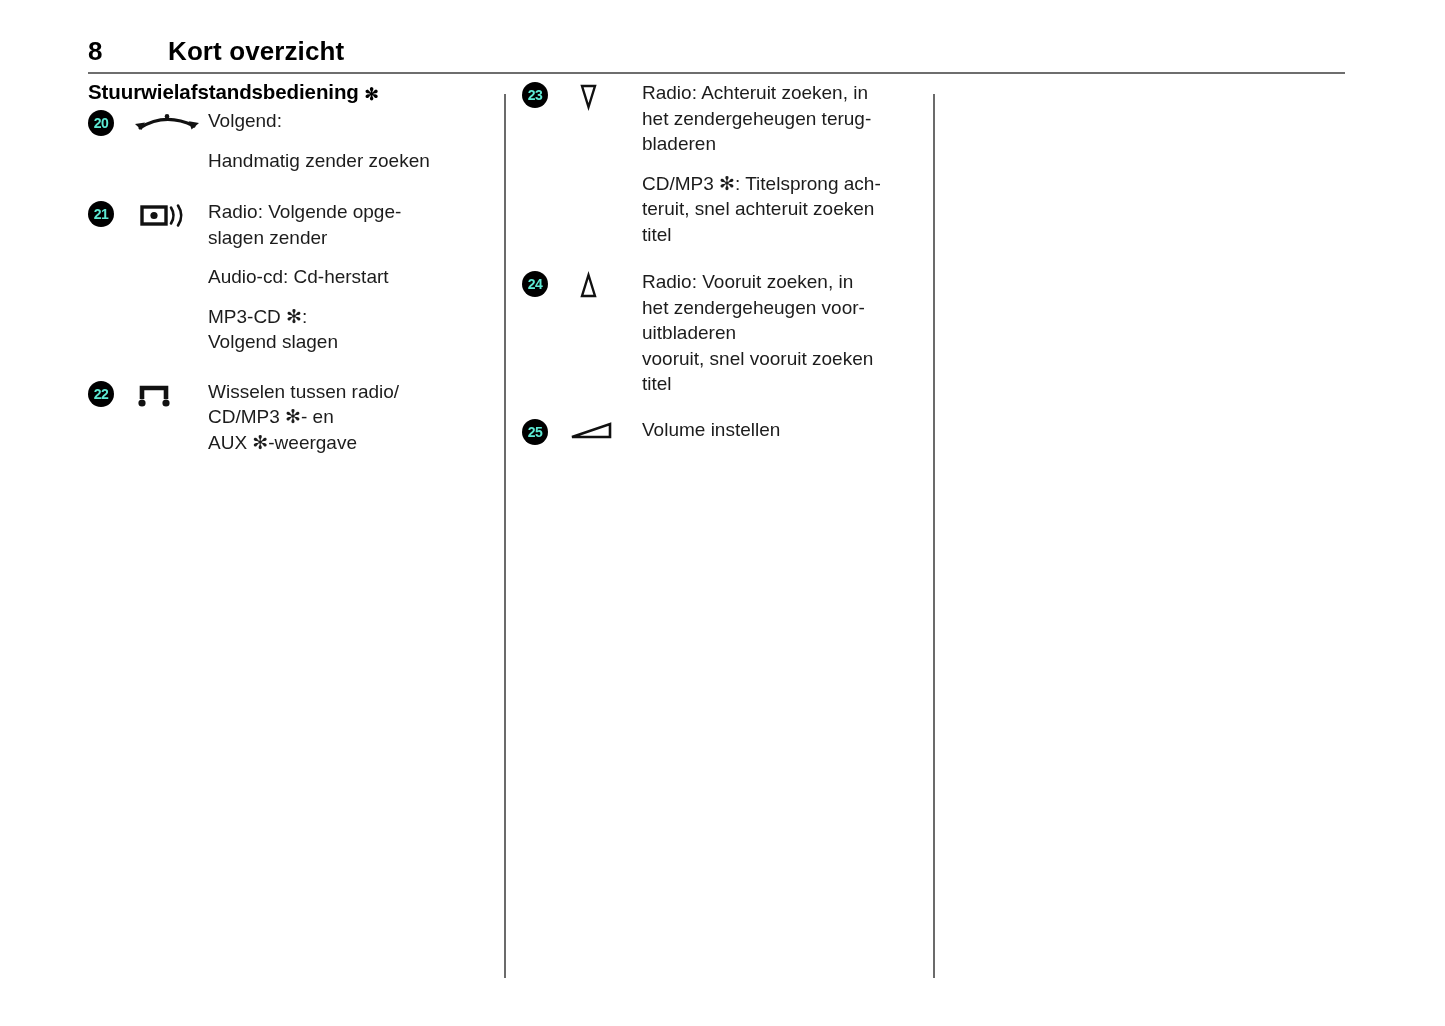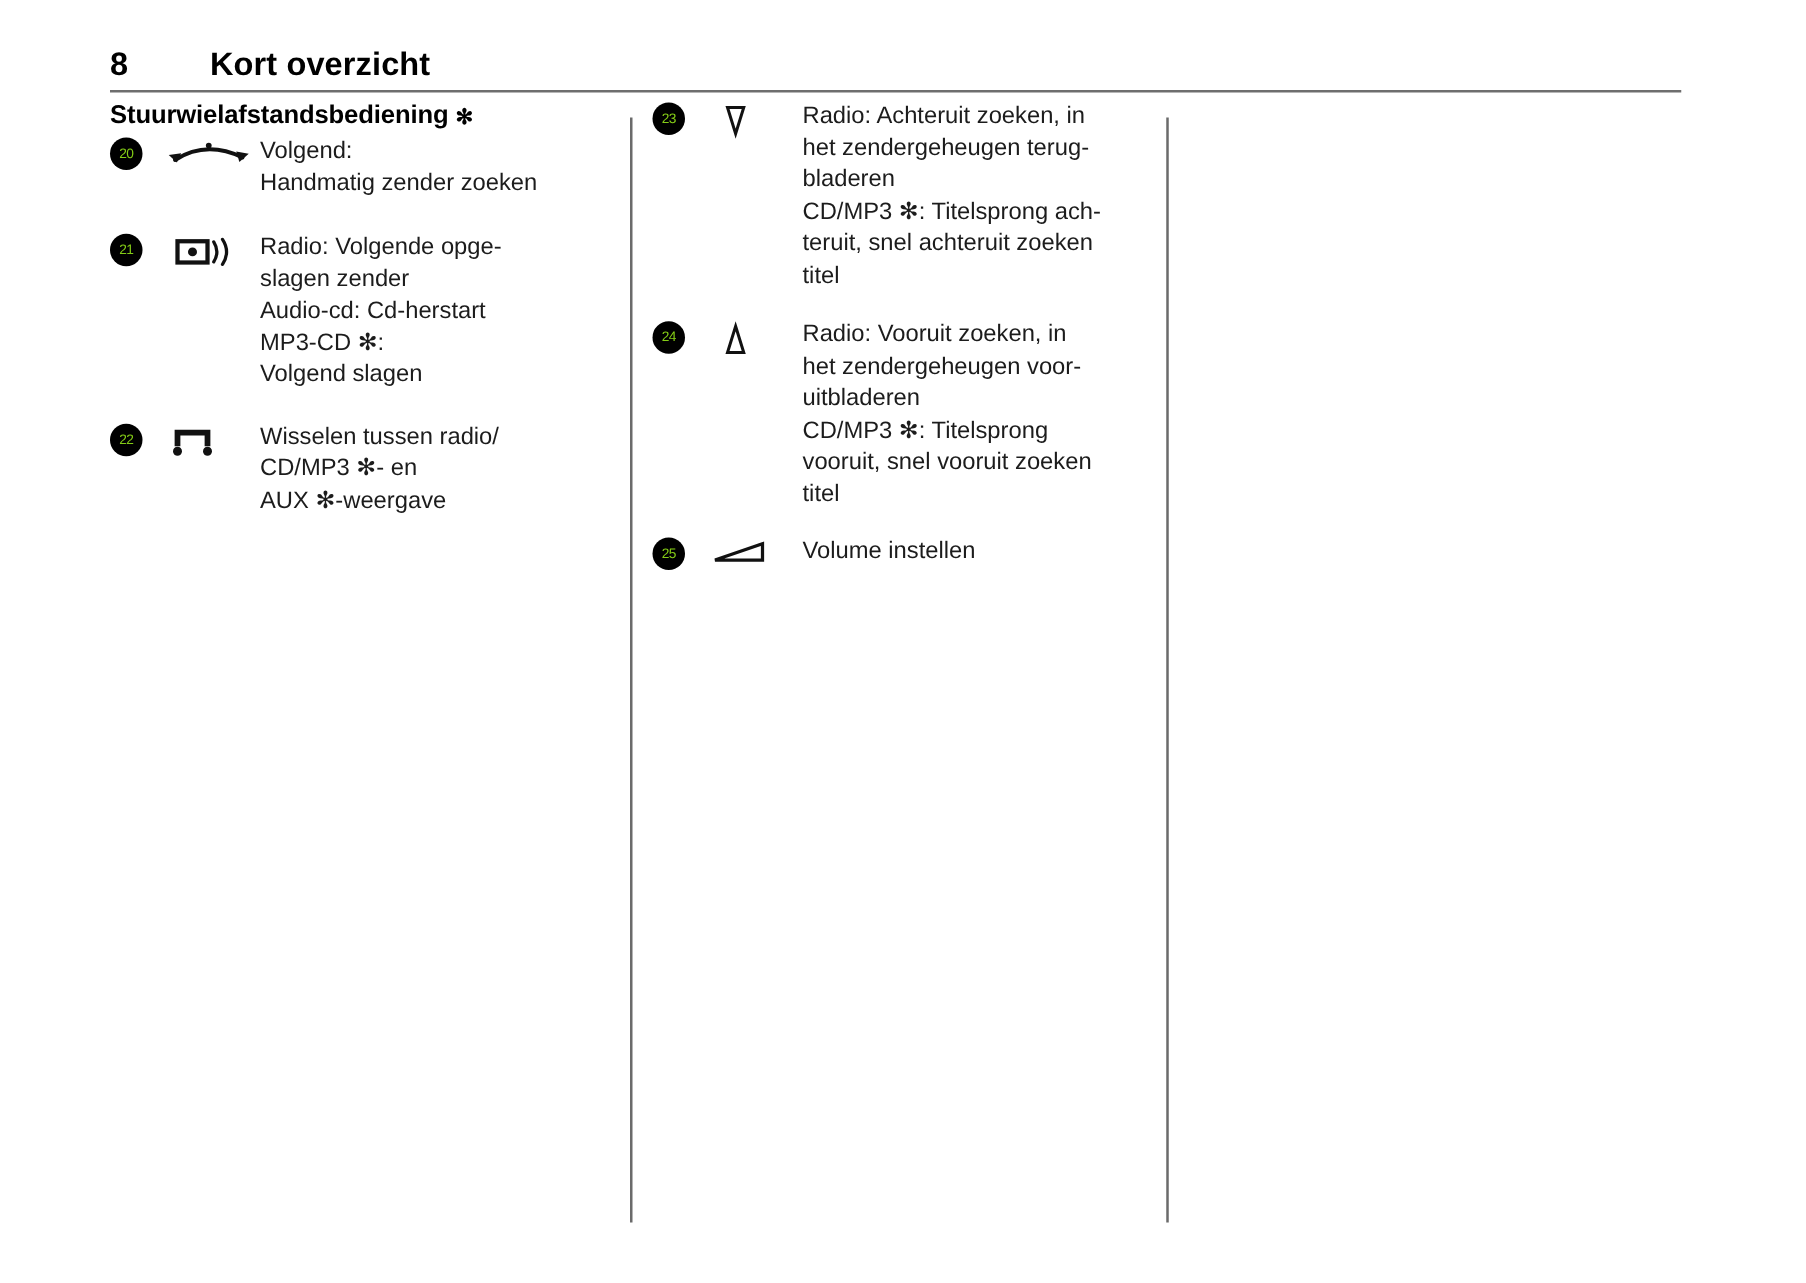--- a/index.html
+++ b/index.html
@@ -94,32 +94,33 @@
   .entry-text {
     flex: 1 1 auto;
     font-size: 19px;
     line-height: 25.5px;
     color: #1c1c1c;
   }
   .entry-text p {
     margin: 0;
   }
   .entry-text p.gap {
+    margin-top: 14px;
   }
 
   
   .badge {
     display: inline-block;
     width: 26px;
     height: 26px;
     border-radius: 50%;
     background: #000;
-    color: #84cc16;
-    font-size: 11px;
-    font-weight: normal;
+    color: #5eead4;
+    font-size: 14px;
+    font-weight: bold;
     line-height: 26px;
     text-align: center;
     letter-spacing: -0.6px;
   }
 
   
   .star {
     font-size: 17px;
     line-height: 1;
     display: inline-block;
@@ -247,21 +248,20 @@
       </div>
       <div class="entry-icon">
         <svg width="60" height="28" viewBox="0 0 60 28" aria-hidden="true">
           <path d="M66.5 3 L73 24 L60 24 Z" transform="translate(-44,0)" fill="none" stroke="#111" stroke-width="2.4" stroke-linejoin="miter"></path>
         </svg>
       </div>
       <div class="entry-text">
         <p>Radio: Vooruit zoeken, in</p>
         <p>het zendergeheugen voor-</p>
         <p>uitbladeren</p>
-        <p class="gap">CD/MP3 ✻: Titelsprong</p>
         <p>vooruit, snel vooruit zoeken</p>
         <p>titel</p>
       </div>
     </div>
 
     <div class="sp-24"></div>
 
     <div class="entry">
       <div class="entry-num">
         <span class="badge">25</span>

